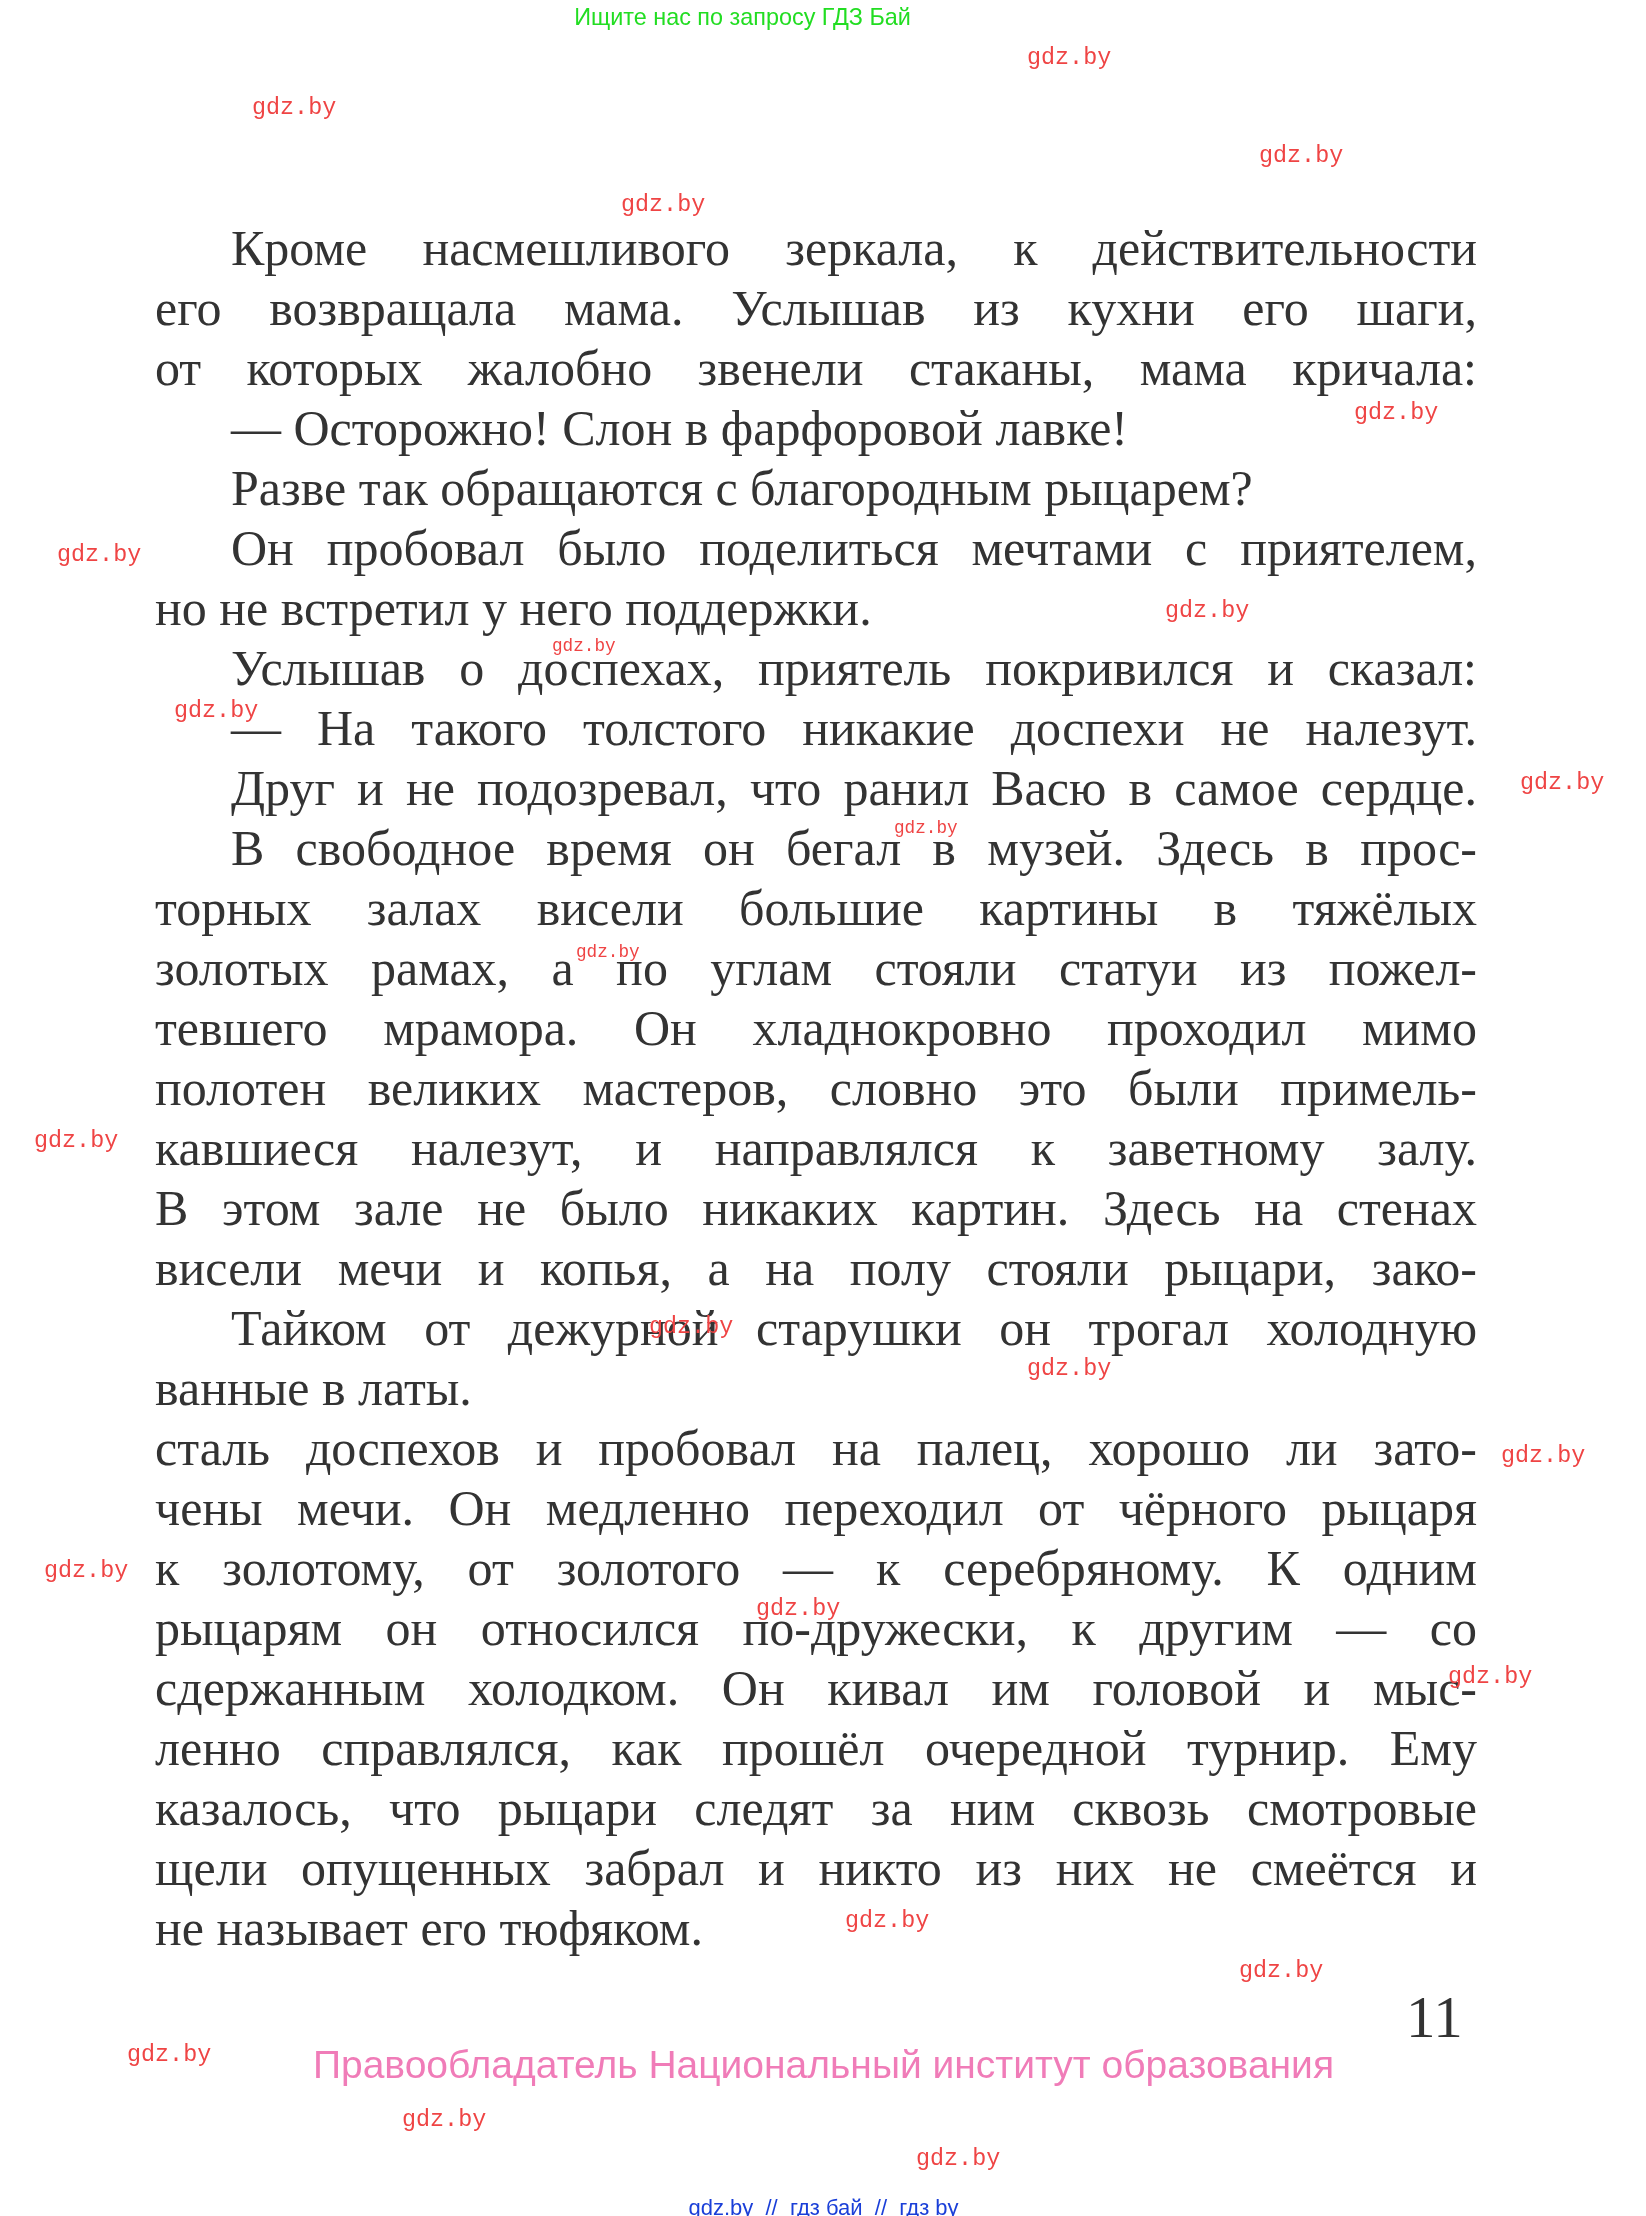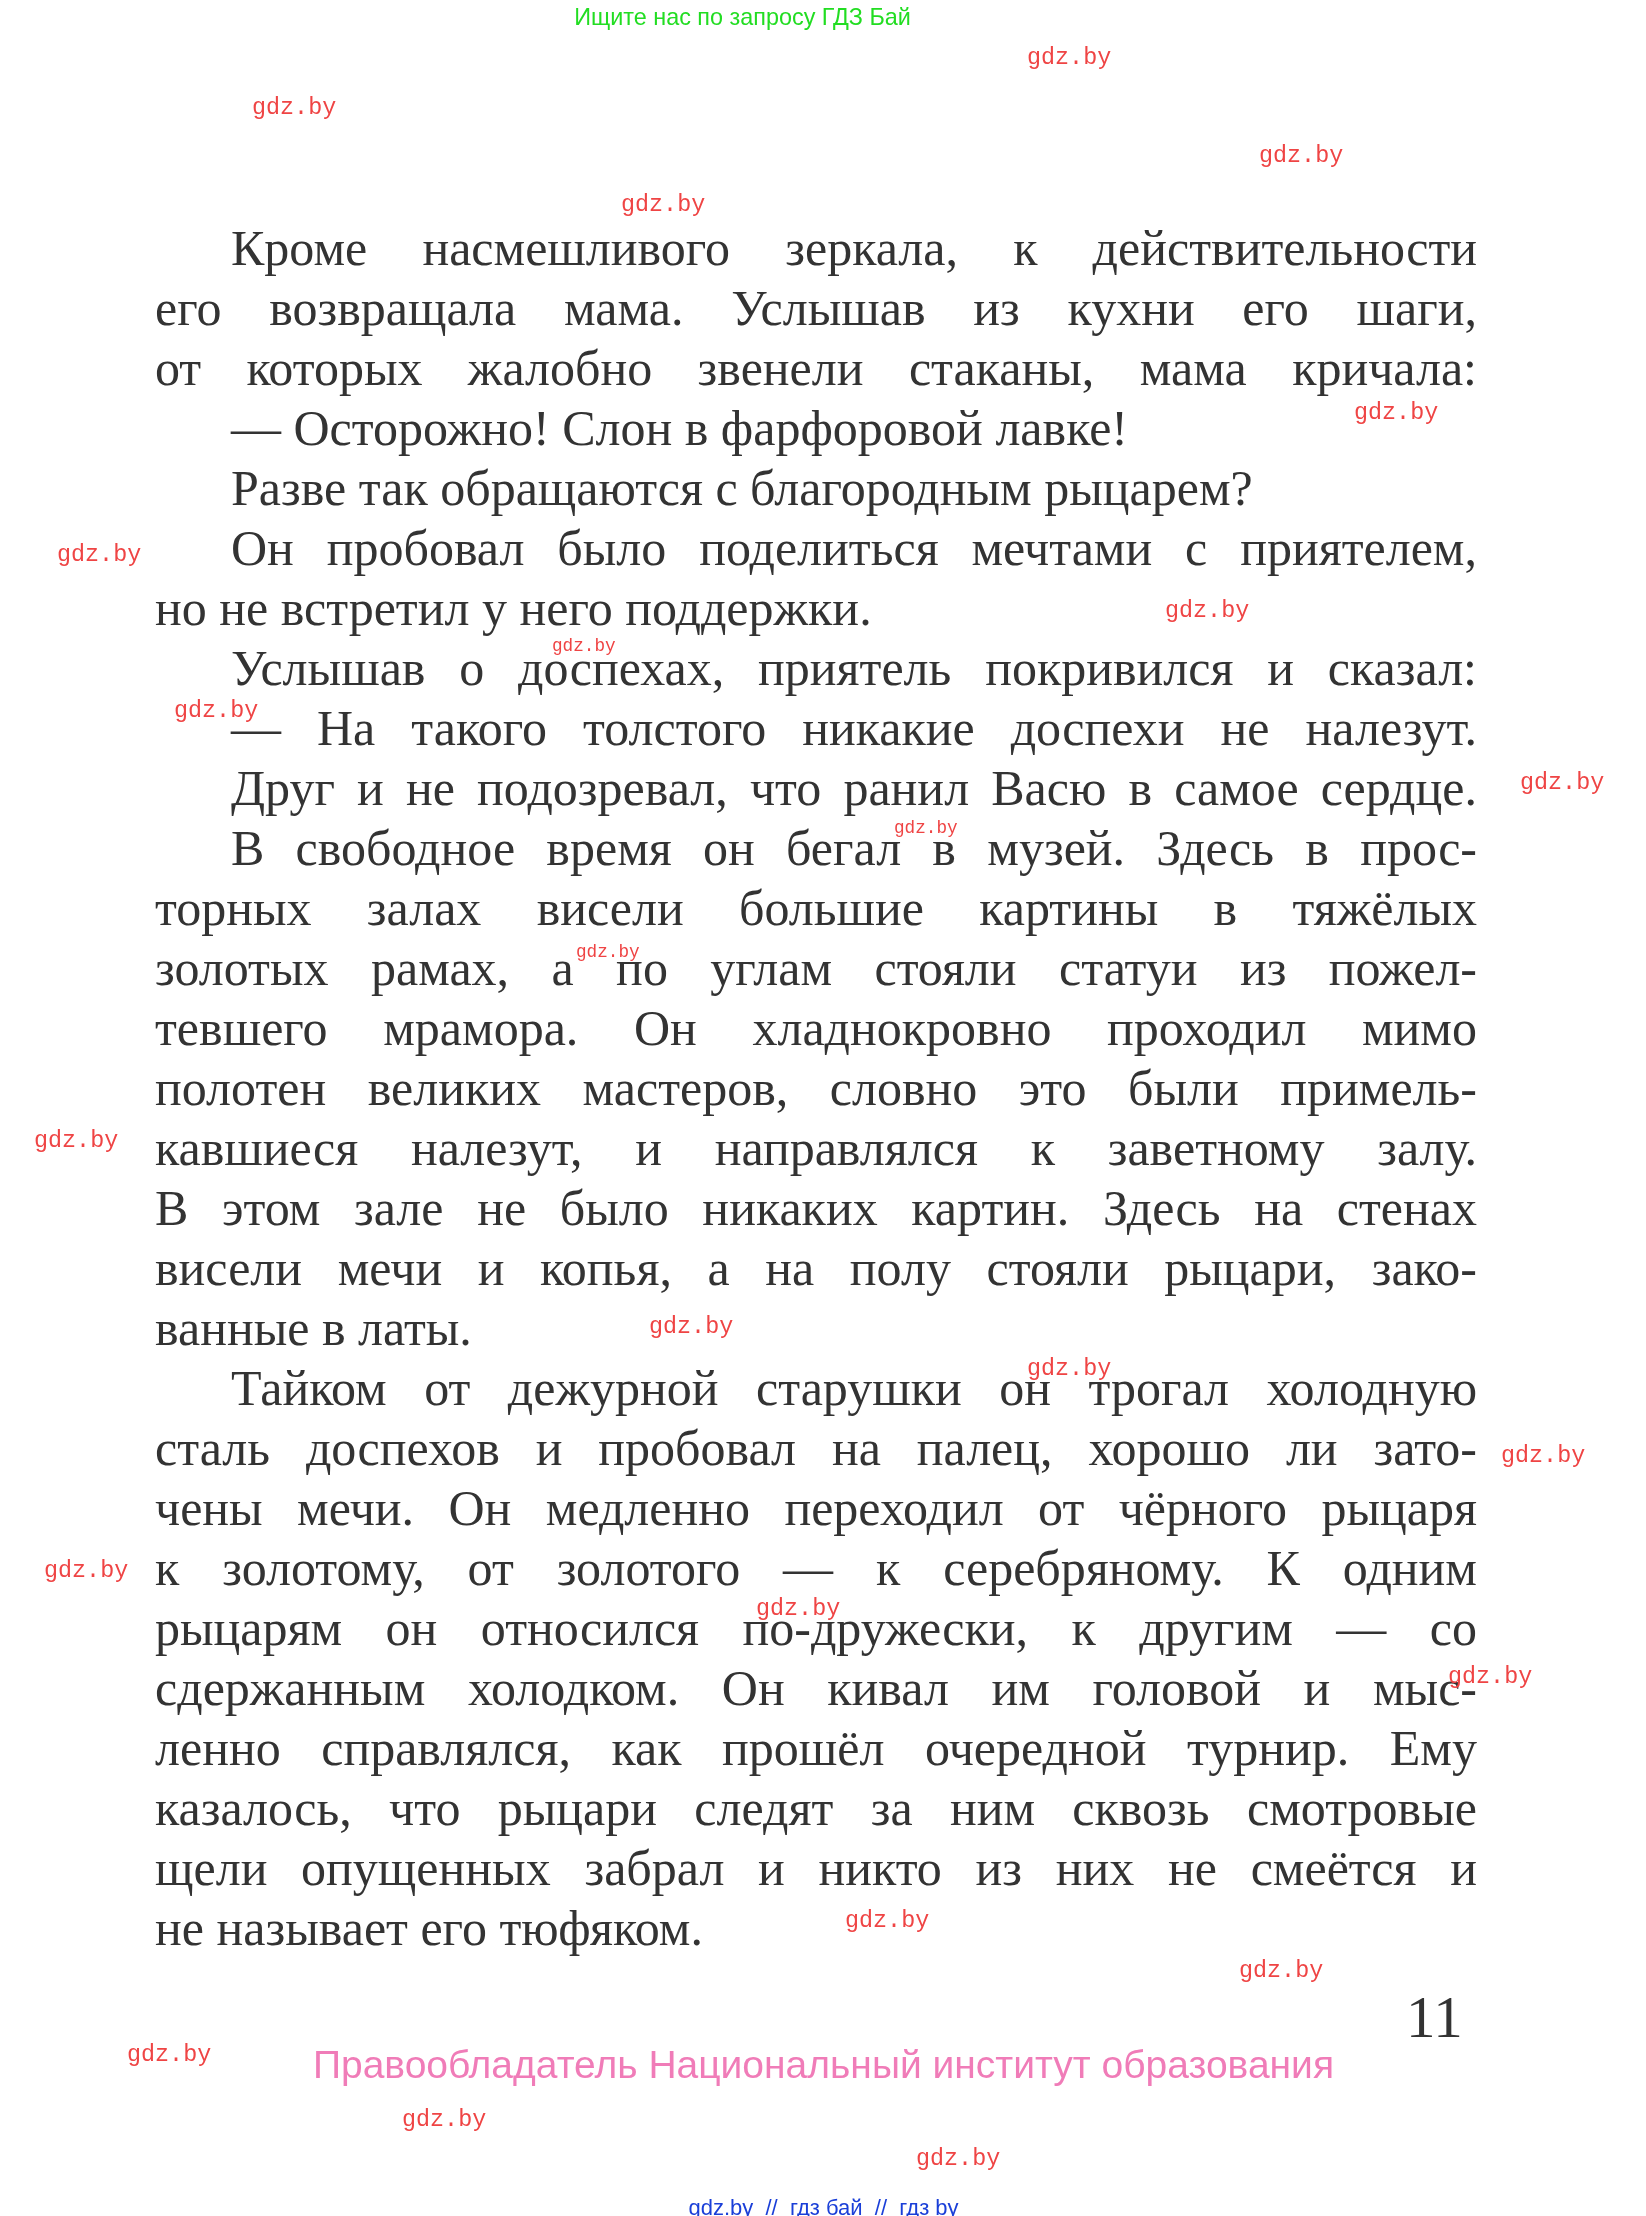--- a/index.html
+++ b/index.html
@@ -36,22 +36,22 @@
     <span class="line indent">— На такого толстого никакие доспехи не налезут.</span>
     <span class="line indent">Друг и не подозревал, что ранил Васю в самое сердце.</span>
     <span class="line indent">В свободное время он бегал в музей. Здесь в прос-</span>
     <span class="line">торных залах висели большие картины в тяжёлых</span>
     <span class="line">золотых рамах, а по углам стояли статуи из пожел-</span>
     <span class="line">тевшего мрамора. Он хладнокровно проходил мимо</span>
     <span class="line">полотен великих мастеров, словно это были примель-</span>
     <span class="line">кавшиеся налезут, и направлялся к заветному залу.</span>
     <span class="line">В этом зале не было никаких картин. Здесь на стенах</span>
     <span class="line">висели мечи и копья, а на полу стояли рыцари, зако-</span>
+    <span class="line indent">Тайком от дежурной старушки он трогал холодную</span>
     <span class="line last">ванные в латы.</span>
-    <span class="line indent">Тайком от дежурной старушки он трогал холодную</span>
     <span class="line">сталь доспехов и пробовал на палец, хорошо ли зато-</span>
     <span class="line">чены мечи. Он медленно переходил от чёрного рыцаря</span>
     <span class="line">к золотому, от золотого — к серебряному. К одним</span>
     <span class="line">рыцарям он относился по-дружески, к другим — со</span>
     <span class="line">сдержанным холодком. Он кивал им головой и мыс-</span>
     <span class="line">ленно справлялся, как прошёл очередной турнир. Ему</span>
     <span class="line">казалось, что рыцари следят за ним сквозь смотровые</span>
     <span class="line">щели опущенных забрал и никто из них не смеётся и</span>
     <span class="line last">не называет его тюфяком.</span>
   </div>

